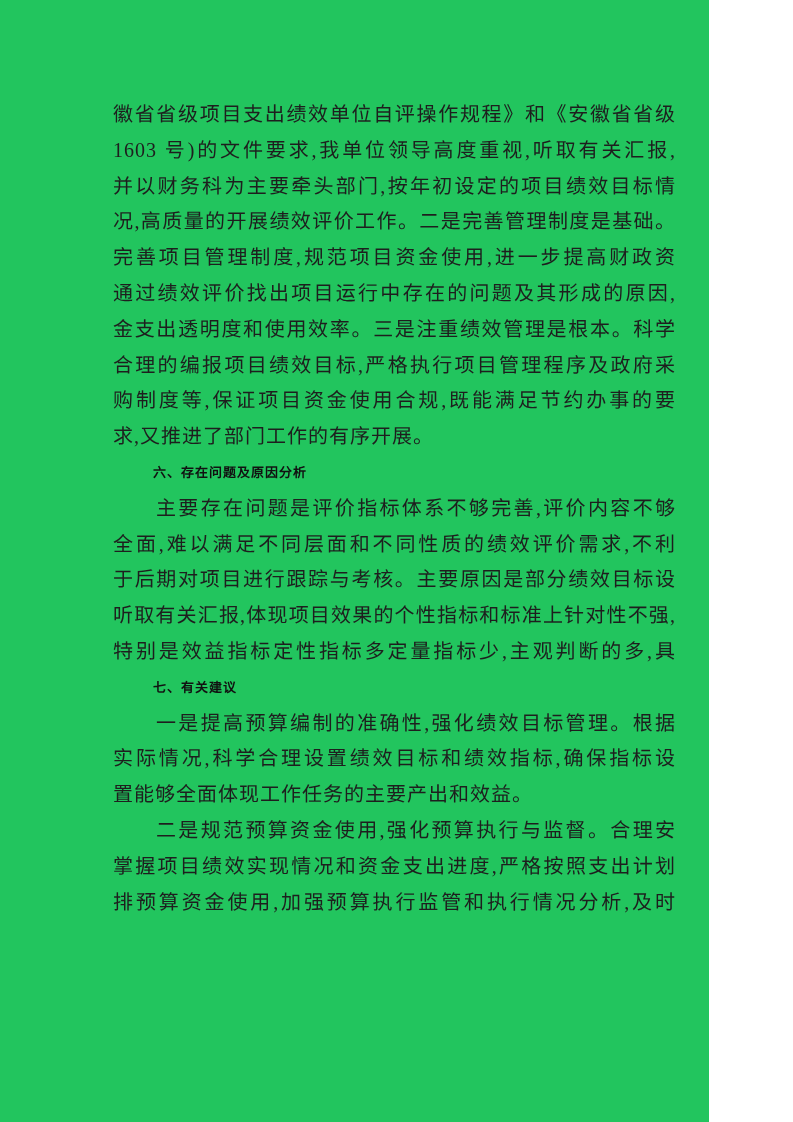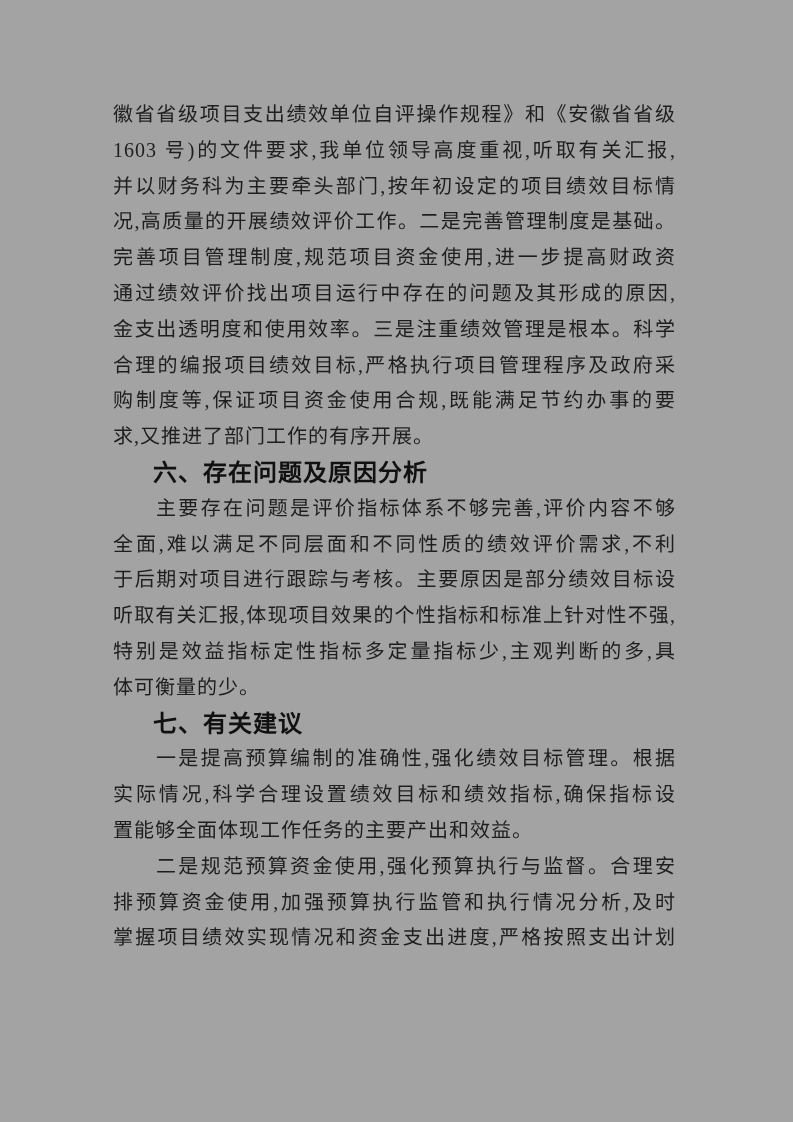--- a/index.html
+++ b/index.html
@@ -2,23 +2,23 @@
 <html lang="zh-CN"><head>
 <meta charset="utf-8">
 <style>
   html, body {
     margin: 0;
     padding: 0;
     background: #ffffff;
   }
   .page {
     position: relative;
-    width: 793px;
+    width: 709px;
     height: 1122px;
-    background: #a3a3a3;
+    background: #22c55e;
     overflow: hidden;
   }
   .doc {
     position: absolute;
     left: 113px;
     top: 97px;
     width: 563px;
   }
   .line {
     box-sizing: border-box;
@@ -37,21 +37,21 @@
   }
   .line.indent {
     padding-left: 43px;
   }
   .line.para-end {
     text-align-last: left;
   }
   .line.heading {
     font-family: "Liberation Sans", "DejaVu Sans", sans-serif;
     font-weight: bold;
-    font-size: 24px;
+    font-size: 13px;
     color: #111111;
     padding-left: 40px;
     text-align-last: left;
   }
 </style>
 </head>
 <body>
 
 <div class="page">
   <div class="doc">
@@ -64,22 +64,21 @@
       <div class="line body">金支出透明度和使用效率。三是注重绩效管理是根本。科学</div>
       <div class="line body">合理的编报项目绩效目标,严格执行项目管理程序及政府采</div>
       <div class="line body">购制度等,保证项目资金使用合规,既能满足节约办事的要</div>
       <div class="line body para-end">求,又推进了部门工作的有序开展。</div>
       <div class="line heading">六、存在问题及原因分析</div>
       <div class="line body indent">主要存在问题是评价指标体系不够完善,评价内容不够</div>
       <div class="line body">全面,难以满足不同层面和不同性质的绩效评价需求,不利</div>
       <div class="line body">于后期对项目进行跟踪与考核。主要原因是部分绩效目标设</div>
       <div class="line body">听取有关汇报,体现项目效果的个性指标和标准上针对性不强,</div>
       <div class="line body">特别是效益指标定性指标多定量指标少,主观判断的多,具</div>
-      <div class="line body para-end">体可衡量的少。</div>
       <div class="line heading">七、有关建议</div>
       <div class="line body indent">一是提高预算编制的准确性,强化绩效目标管理。根据</div>
       <div class="line body">实际情况,科学合理设置绩效目标和绩效指标,确保指标设</div>
       <div class="line body para-end">置能够全面体现工作任务的主要产出和效益。</div>
       <div class="line body indent">二是规范预算资金使用,强化预算执行与监督。合理安</div>
+      <div class="line body">掌握项目绩效实现情况和资金支出进度,严格按照支出计划</div>
       <div class="line body">排预算资金使用,加强预算执行监管和执行情况分析,及时</div>
-      <div class="line body">掌握项目绩效实现情况和资金支出进度,严格按照支出计划</div>
     </div>
 </div>
 
 </body></html>

